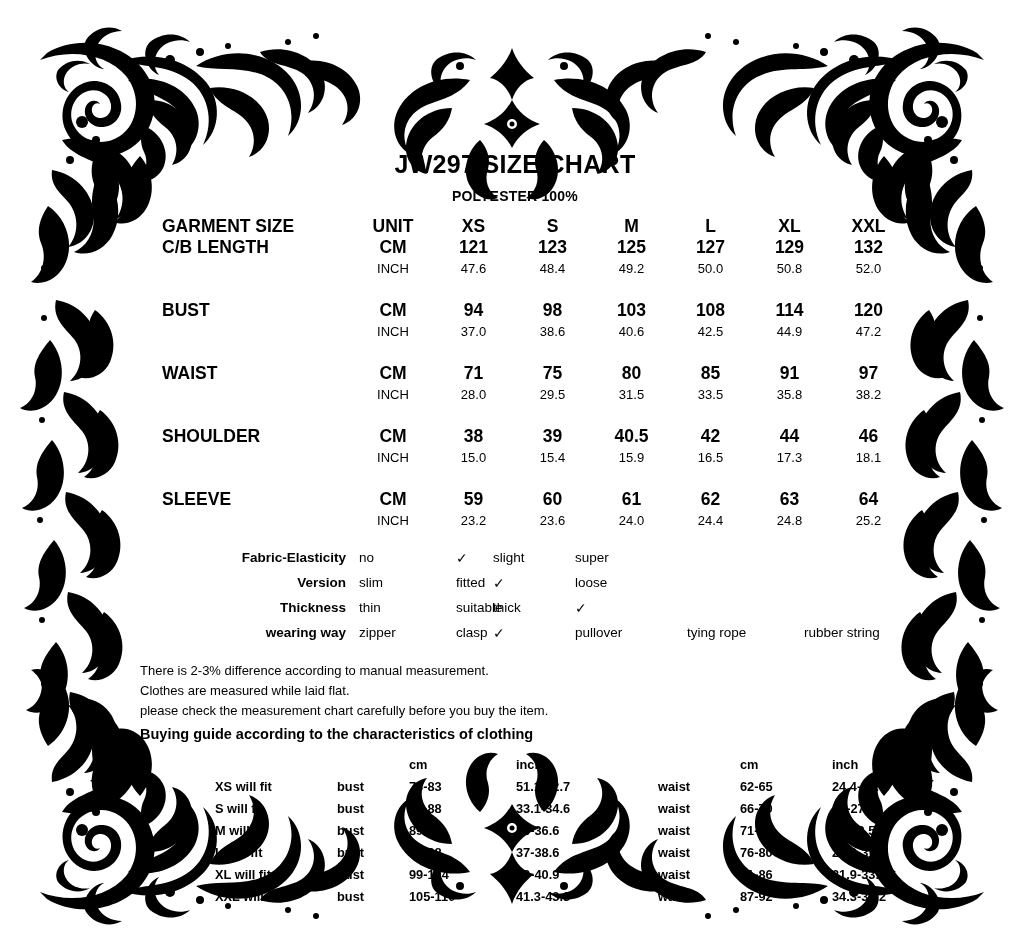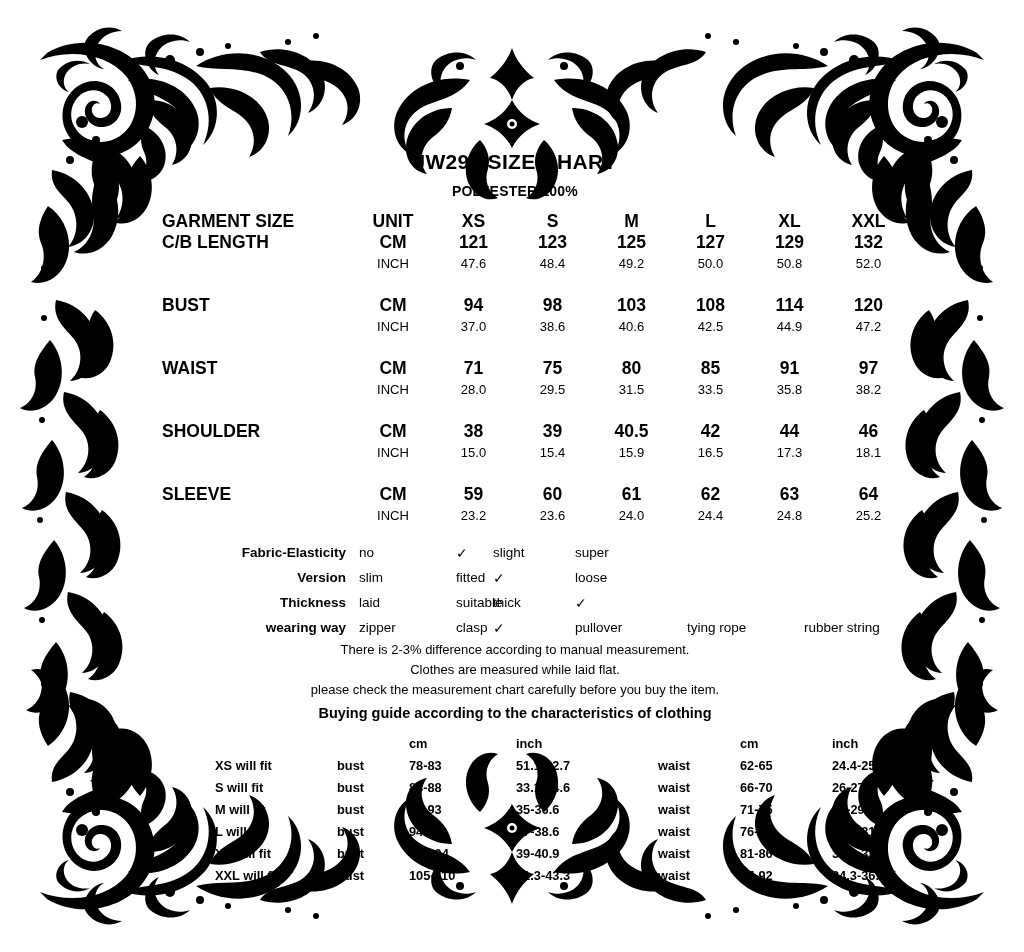--- a/index.html
+++ b/index.html
@@ -28,21 +28,21 @@
   
   .content {
     position: absolute;
     left: 140px;
     top: 150px;
     width: 750px;
   }
 
   .title {
     text-align: center;
-    font-size: 21px;
+    font-size: 25px;
     font-weight: bold;
     letter-spacing: 0.3px;
   }
   .subtitle {
     text-align: center;
     font-size: 14px;
     font-weight: bold;
     margin-top: 9px;
     letter-spacing: 0.2px;
   }
@@ -101,21 +101,21 @@
   .attrs .a-opt { text-align: left; }
   .attrs .a-opt.w1 { width: 95px; }
   .attrs .a-opt.w2 { width: 80px; }
   .attrs .a-tick { width: 35px; text-align: left; font-size: 14px; }
   .attrs .a-opt.w3 { width: 110px; }
   .attrs .a-opt.w4 { width: 115px; }
   .attrs .a-opt.w5 { width: 110px; }
 
   
   .notes {
-    text-align: center;
+    margin-top: 16px;
   }
   .notes div {
     font-size: 13px;
     line-height: 20px;
   }
   .notes div.bold {
     font-weight: bold;
     font-size: 14.5px;
     margin-top: 3px;
   }
@@ -518,21 +518,21 @@
         <td class="a-label">Version</td>
         <td class="a-opt w1">slim</td>
         <td class="a-opt w2">fitted</td>
         <td class="a-tick">✓</td>
         <td class="a-opt w3">loose</td>
         <td class="a-opt w4"></td>
         <td class="a-opt w5"></td>
       </tr>
       <tr>
         <td class="a-label">Thickness</td>
-        <td class="a-opt w1">laid</td>
+        <td class="a-opt w1">thin</td>
         <td class="a-opt w2">suitable</td>
         <td class="a-opt w3">thick</td>
         <td class="a-tick">✓</td>
         <td class="a-opt w4"></td>
         <td class="a-opt w5"></td>
       </tr>
       <tr>
         <td class="a-label">wearing way</td>
         <td class="a-opt w1">zipper</td>
         <td class="a-opt w2">clasp</td>

